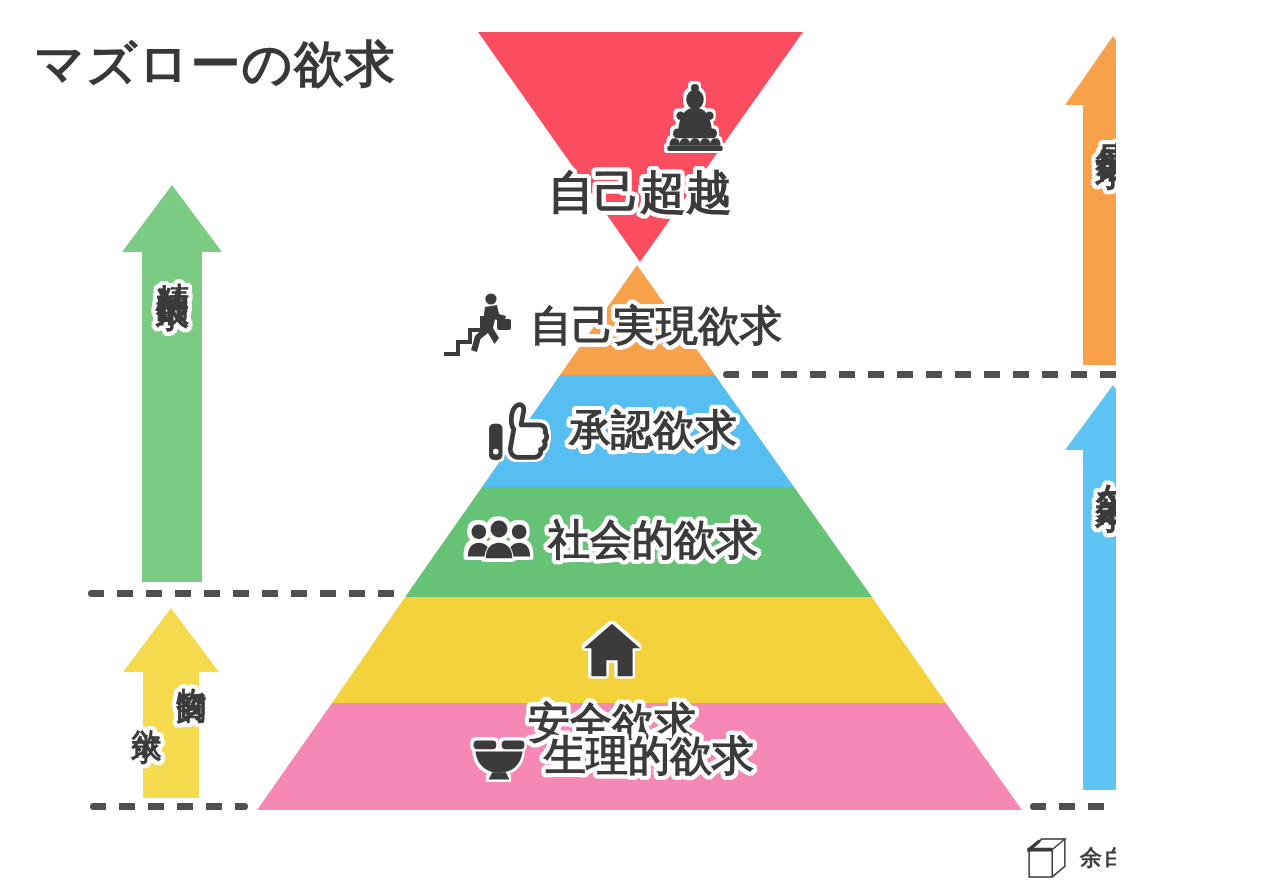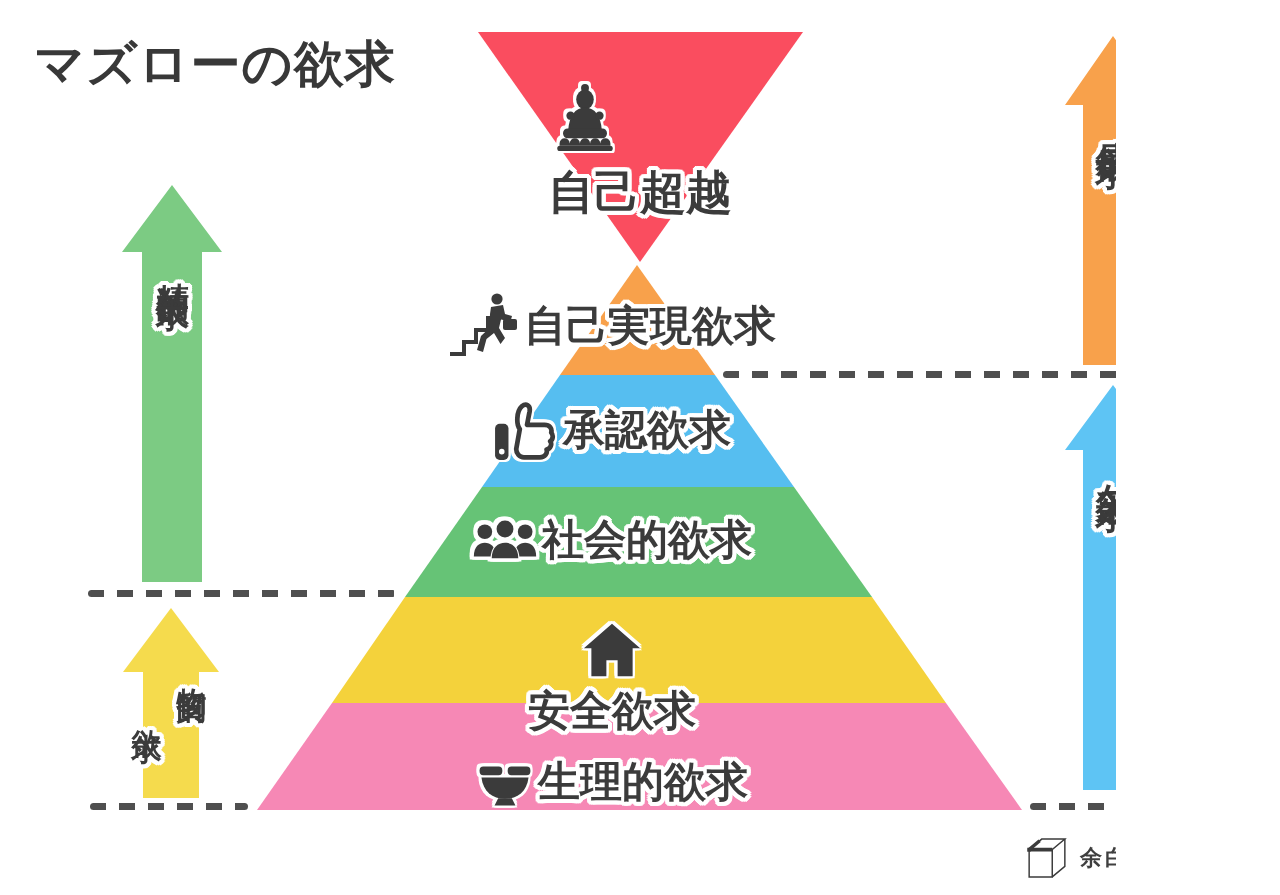--- a/index.html
+++ b/index.html
@@ -15,26 +15,26 @@
   .outlined{
     color:#3b3b3b;font-weight:900;
     text-shadow:
       4px 0 0 #fff,-4px 0 0 #fff,0 4px 0 #fff,0 -4px 0 #fff,
       3px 3px 0 #fff,-3px 3px 0 #fff,3px -3px 0 #fff,-3px -3px 0 #fff,
       4px 2px 0 #fff,-4px 2px 0 #fff,4px -2px 0 #fff,-4px -2px 0 #fff,
       2px 4px 0 #fff,-2px 4px 0 #fff,2px -4px 0 #fff,-2px -4px 0 #fff;
   }
   .lvl-row{
     position:absolute;left:612px;transform:translateX(-50%);
-    display:flex;align-items:center;gap:4px;white-space:nowrap;
+    display:flex;align-items:center;gap:16px;white-space:nowrap;
   }
   .lvl-label{font-size:42px;}
   .top-block{
     position:absolute;left:640px;top:80px;transform:translateX(-50%);
-    display:flex;flex-direction:column;align-items:flex-start;gap:6px;
+    display:flex;flex-direction:column;align-items:flex-end;gap:6px;
   }
   .top-label{font-size:46px;}
   .icon{display:flex;align-items:center;justify-content:center;}
   .icon svg{
     filter:drop-shadow(2.5px 0 0 #fff) drop-shadow(-2.5px 0 0 #fff)
            drop-shadow(0 2.5px 0 #fff) drop-shadow(0 -2.5px 0 #fff);
   }
   .vtext{
     position:absolute;writing-mode:vertical-rl;text-orientation:upright;
     transform:translateX(-50%);white-space:nowrap;letter-spacing:4px;
@@ -139,21 +139,21 @@
 
   <div class="lvl-row" style="top:621px;flex-direction:column;">
     <span class="icon">
       <svg width="60" height="58" viewBox="0 0 64 60">
         <path fill="#3b3b3b" d="M32 2 L2 28 L10 28 L10 58 L26 58 L26 41 L38 41 L38 58 L54 58 L54 28 L62 28 Z"></path>
       </svg>
     </span>
     <span class="lvl-label outlined">安全欲求</span>
   </div>
 
-  <div class="lvl-row" style="top:754px;text-align:center;">
+  <div class="lvl-row" style="top:728px;text-align:center;">
     <span class="icon">
       <svg width="58" height="56" viewBox="0 0 64 60">
         <g fill="#3b3b3b">
           <rect x="4" y="13" width="25" height="9.5" rx="4"></rect>
           <rect x="35" y="13" width="25" height="9.5" rx="4"></rect>
           <path d="M6 25 C8 40.5 18 48.5 32 48.5 C46 48.5 56 40.5 58 25 Z"></path>
           <path d="M24.5 48 L20.5 56 H43.5 L39.5 48 Z"></path>
         </g>
       </svg>
     </span>

